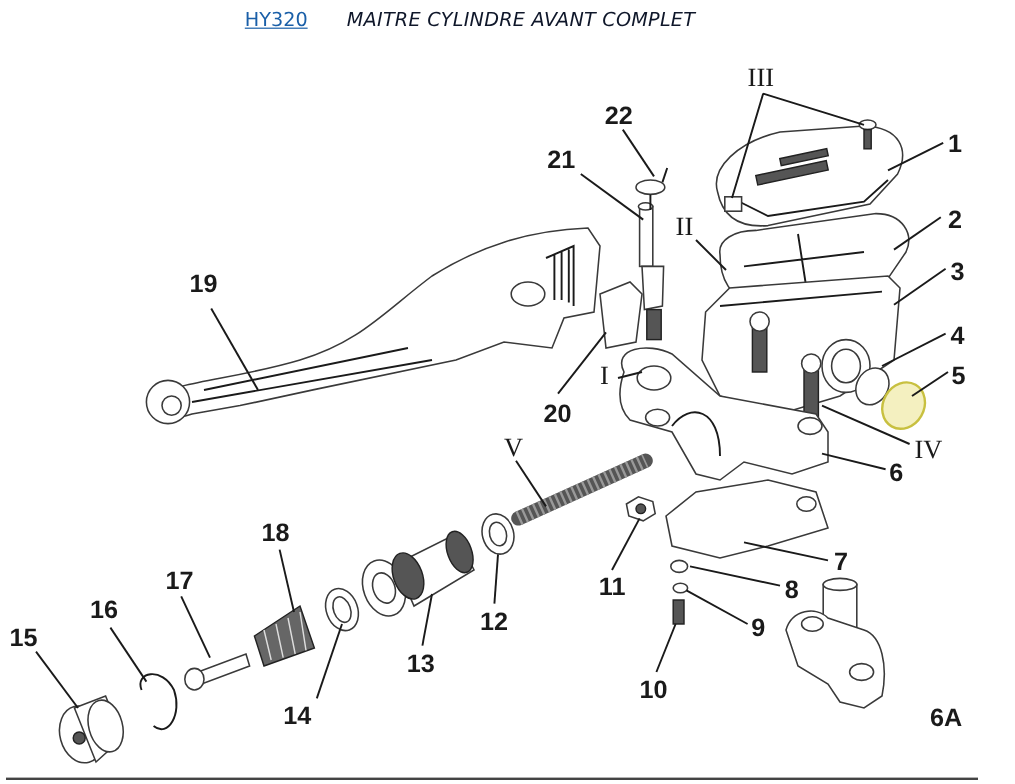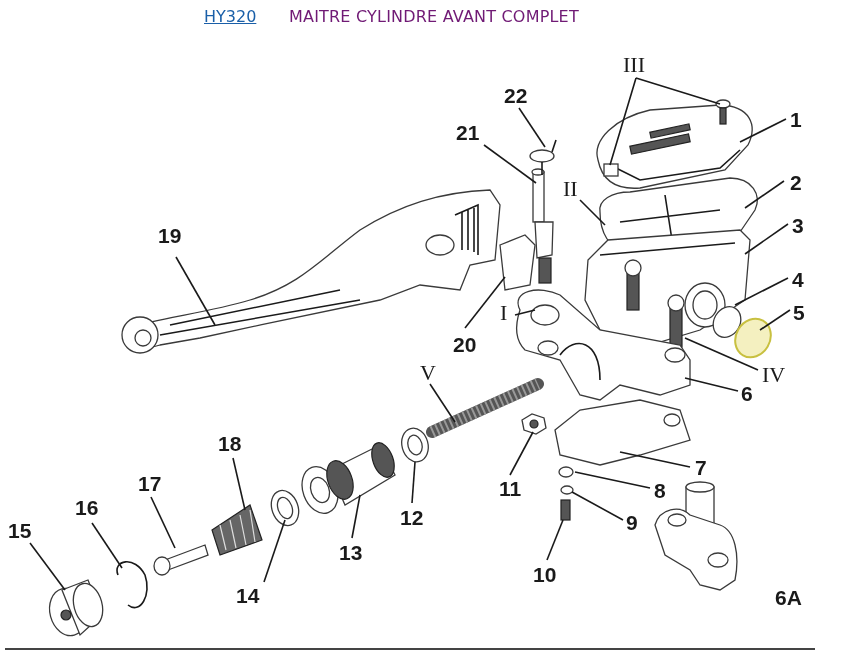--- a/index.html
+++ b/index.html
@@ -1,19 +1,19 @@
 <!DOCTYPE html>
 <html><head>
 <meta charset="utf-8">
 <style>
   html, body { margin: 0; padding: 0; background: #ffffff; }
   body { width: 846px; height: 653px; position: relative; overflow: hidden; font-family: "DejaVu Sans", sans-serif; }
   .title-bar { position: absolute; top: 5px; left: 0; width: 690px; height: 24px; }
   .ref-link { position: absolute; left: 204px; top: 2px; font-size: 16px; color: #1a5fa8; text-decoration: underline; cursor: pointer; }
-  .title-text { position: absolute; left: 289px; top: 2px; font-size: 16px; color: #701a75; letter-spacing: 0.2px; }
+  .title-text { position: absolute; left: 289px; top: 2px; font-size: 16px; color: #0f172a; letter-spacing: 0.2px; font-style: italic; }
   .diagram { position: absolute; left: 0; top: 30px; width: 846px; height: 618px; }
   .diagram svg { width: 846px; height: 618px; display: block; }
   .label { font-family: "Liberation Sans", sans-serif; font-weight: bold; font-size: 21px; fill: #1a1a1a; }
   .roman { font-family: "Liberation Serif", serif; font-size: 22px; fill: #1a1a1a; }
   .bottom-rule { position: absolute; left: 5px; top: 648px; width: 810px; height: 0; border-top: 2px solid #444; }
   .ln { stroke: #1a1a1a; stroke-width: 1.6; fill: none; }
   .part { stroke: #3a3a3a; stroke-width: 1.3; fill: #fff; }
   .part-dark { stroke: #222; stroke-width: 1.2; fill: #555; }
 </style>
 </head>

